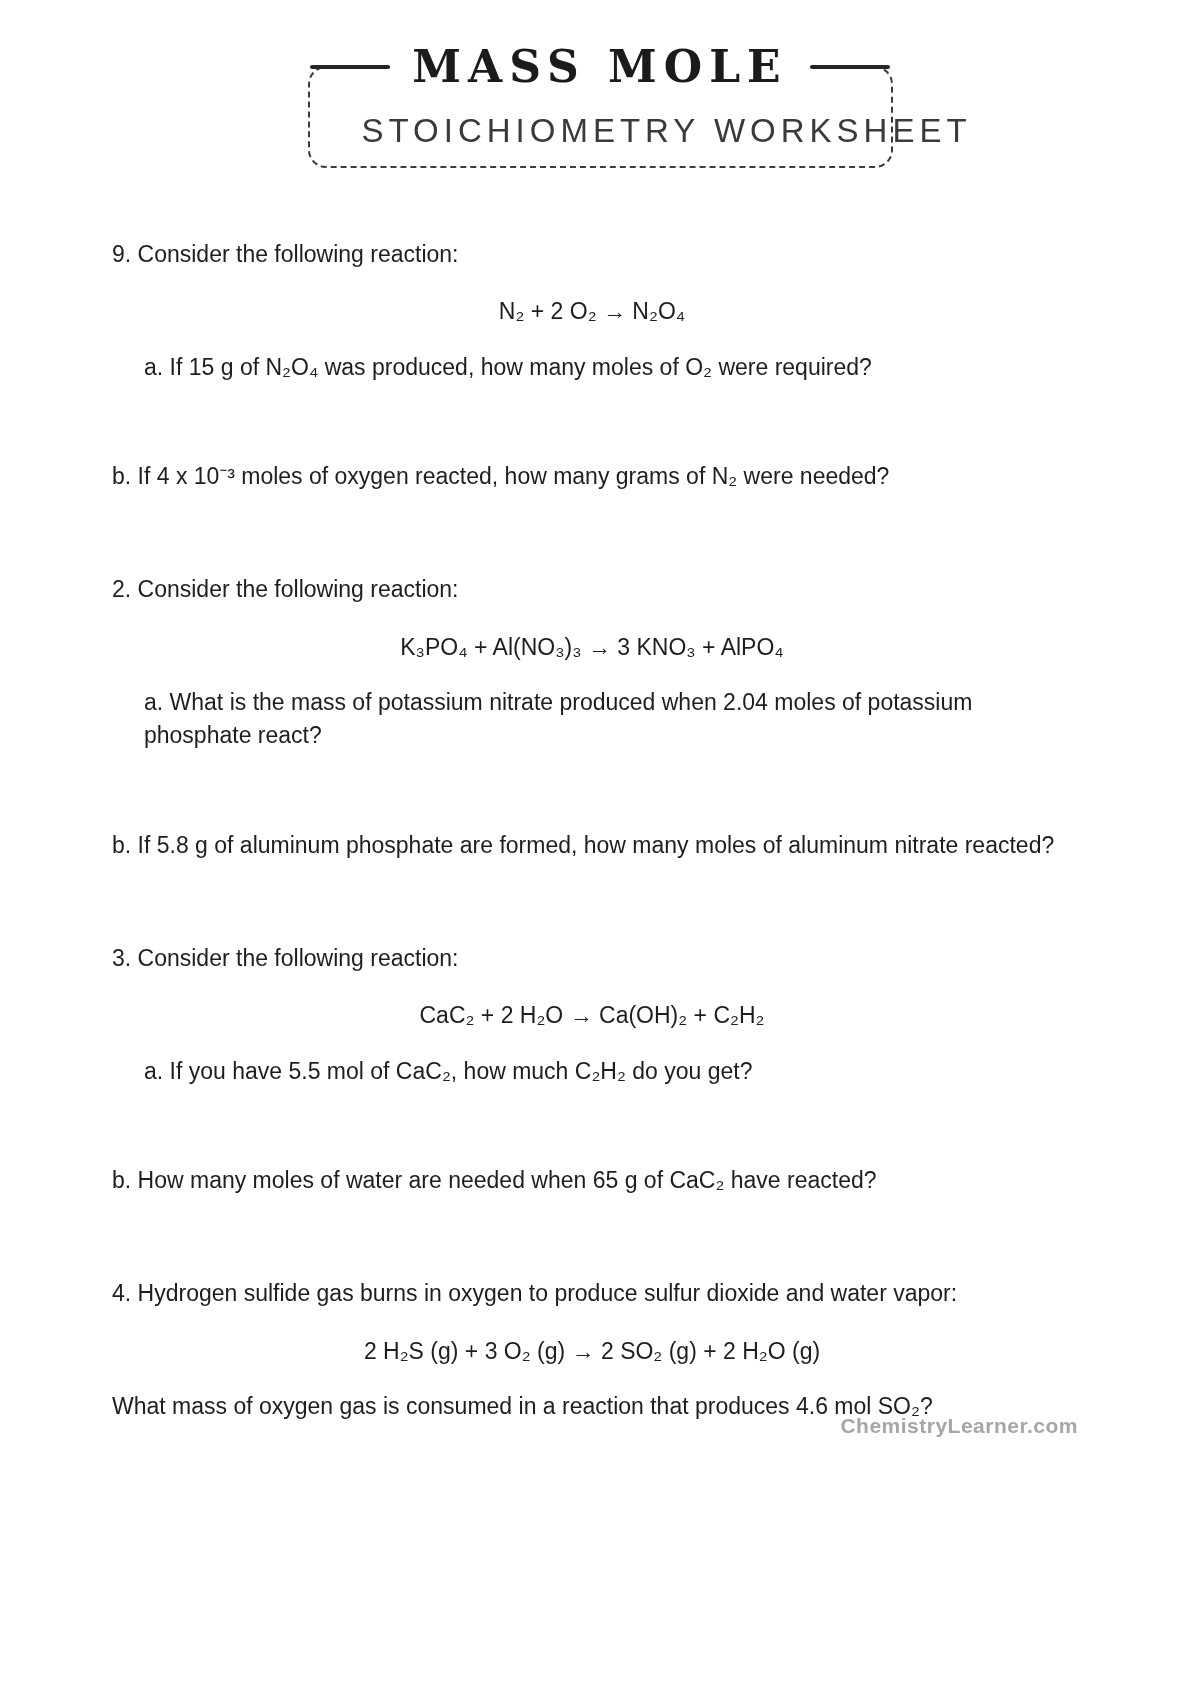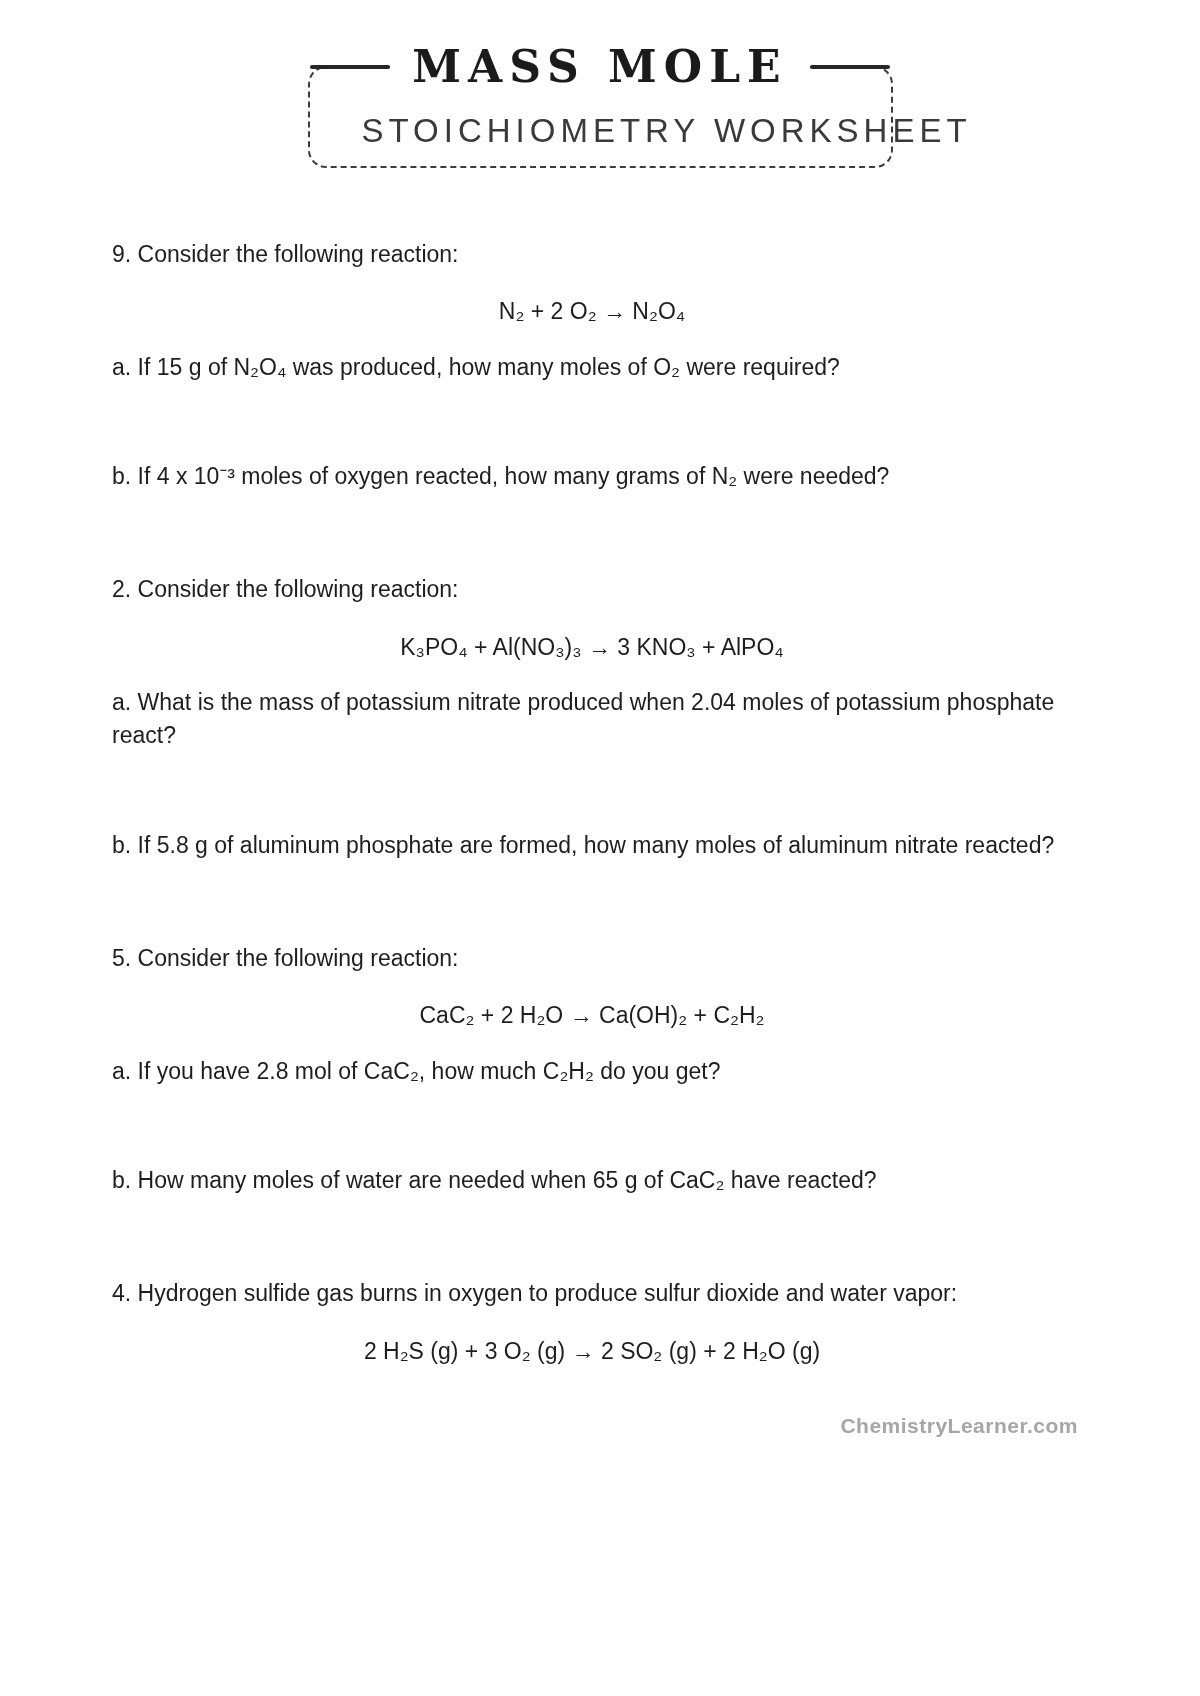--- a/index.html
+++ b/index.html
@@ -79,20 +79,21 @@
     margin-bottom: 24px;
   }
 
   .equation {
     text-align: center;
     margin-bottom: 22px;
   }
 
   .part-a {
     margin-bottom: 76px;
+    margin-left: 32px;
   }
 
   .part-b {
     margin-bottom: 80px;
   }
 
   .final-question {
     margin-bottom: 0;
   }
 
@@ -131,28 +132,29 @@
     </section>
 
     <section class="question">
       <p class="question-prompt">2. Consider the following reaction:</p>
       <p class="equation">K₃PO₄ + Al(NO₃)₃ → 3 KNO₃ + AlPO₄</p>
       <p class="part-a">a. What is the mass of potassium nitrate produced when 2.04 moles of potassium phosphate react?</p>
       <p class="part-b">b. If 5.8 g of aluminum phosphate are formed, how many moles of aluminum nitrate reacted?</p>
     </section>
 
     <section class="question">
-      <p class="question-prompt">5. Consider the following reaction:</p>
+      <p class="question-prompt">3. Consider the following reaction:</p>
       <p class="equation">CaC₂ + 2 H₂O → Ca(OH)₂ + C₂H₂</p>
-      <p class="part-a">a. If you have 2.8 mol of CaC₂, how much C₂H₂ do you get?</p>
+      <p class="part-a">a. If you have 5.5 mol of CaC₂, how much C₂H₂ do you get?</p>
       <p class="part-b">b. How many moles of water are needed when 65 g of CaC₂ have reacted?</p>
     </section>
 
     <section class="question">
       <p class="question-prompt">4. Hydrogen sulfide gas burns in oxygen to produce sulfur dioxide and water vapor:</p>
       <p class="equation">2 H₂S (g) + 3 O₂ (g) → 2 SO₂ (g) + 2 H₂O (g)</p>
+      <p class="final-question">What mass of oxygen gas is consumed in a reaction that produces 4.6 mol SO₂?</p>
     </section>
 
   </div>
 
   <div class="footer">ChemistryLearner.com</div>
 
 </div>
 
 </body></html>

